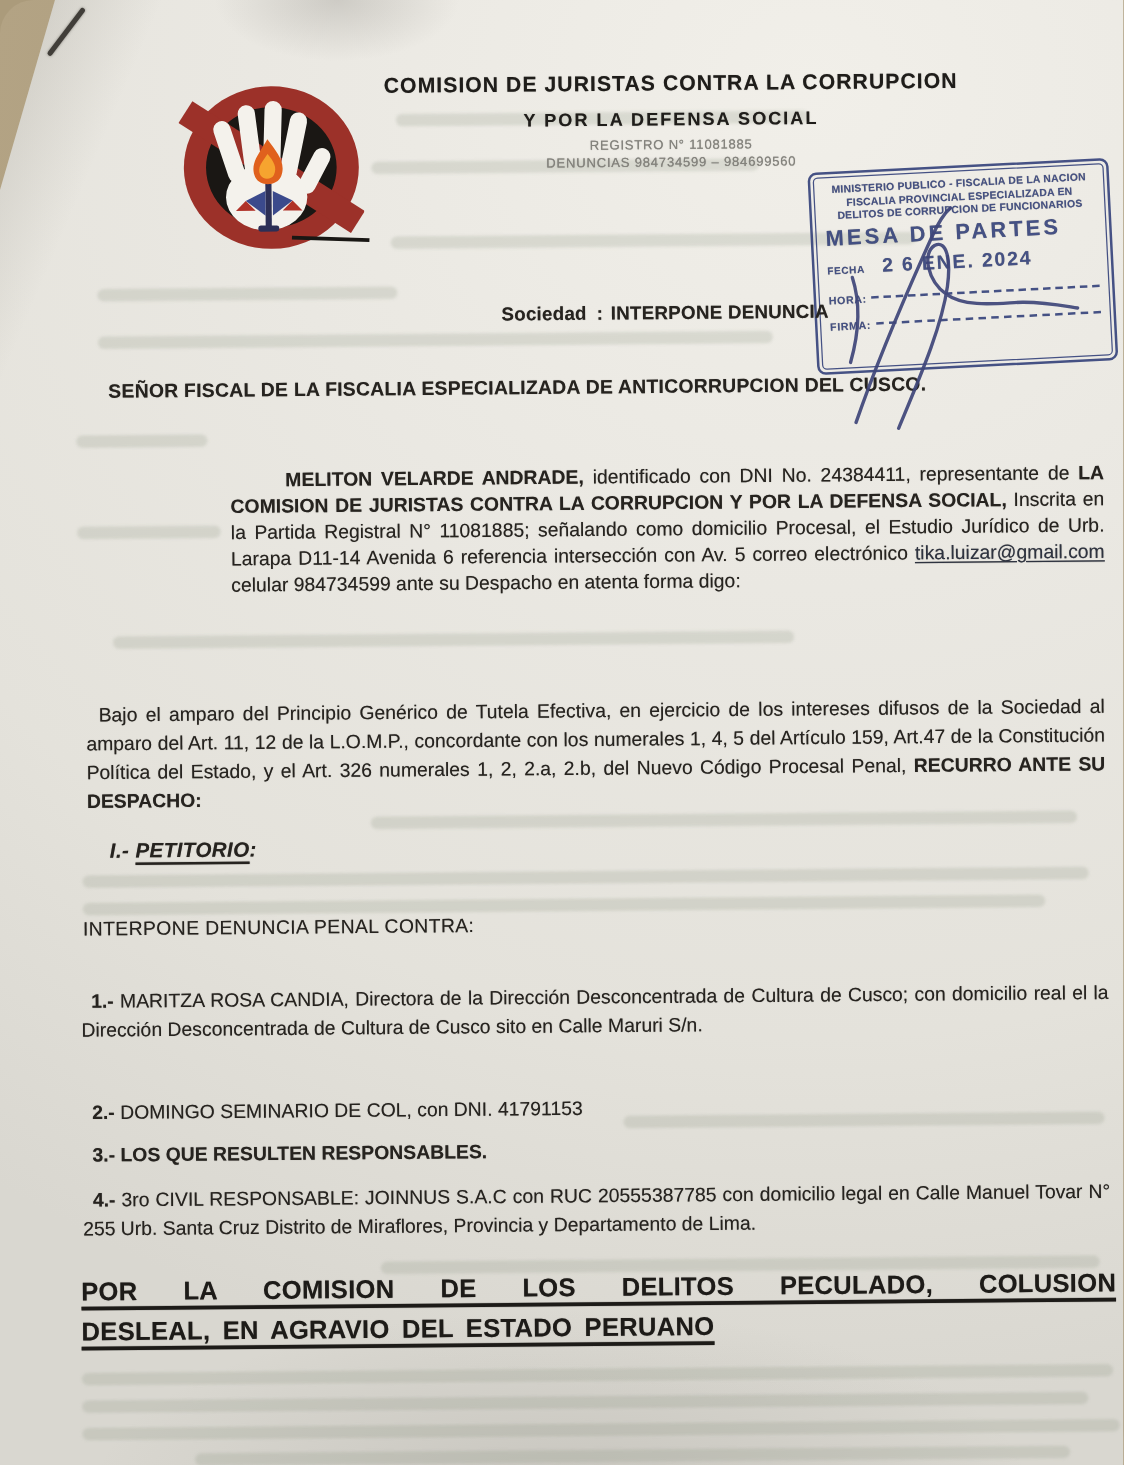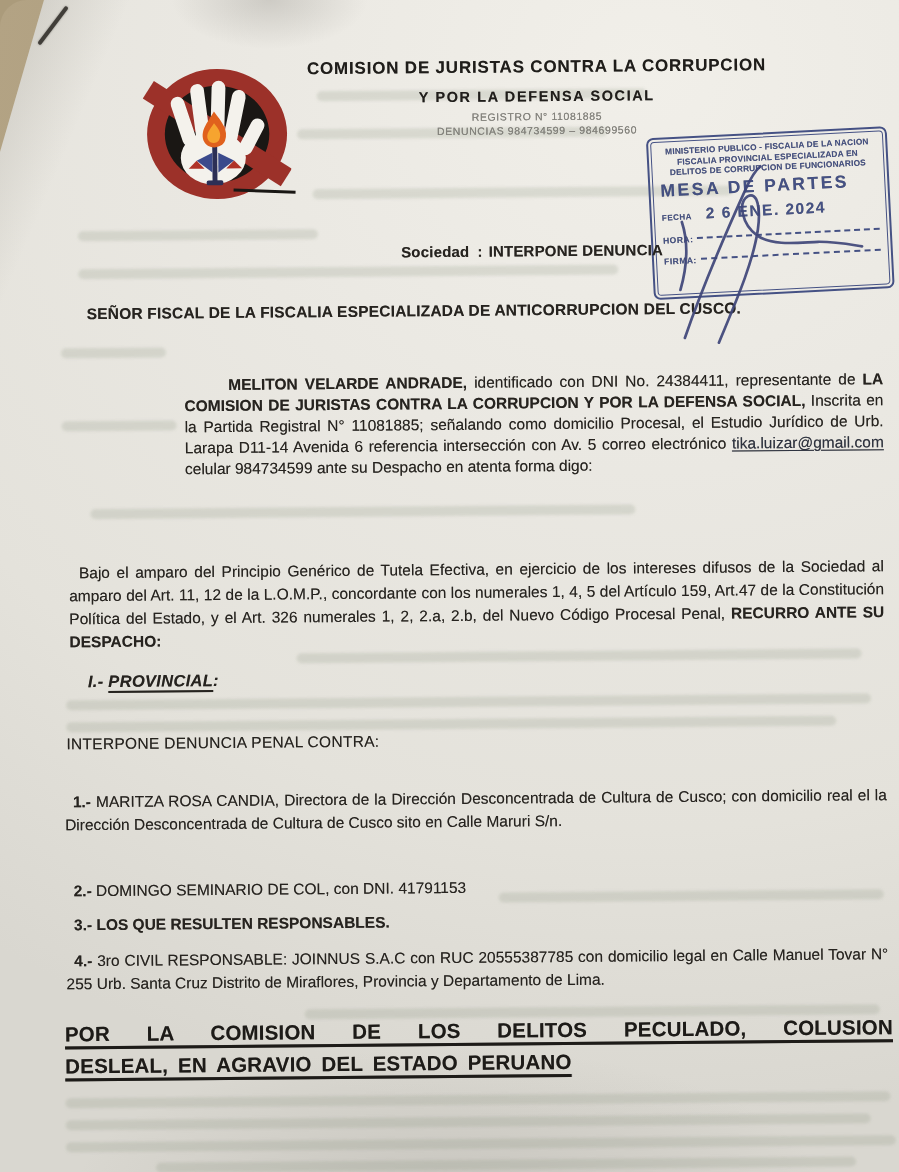--- a/index.html
+++ b/index.html
@@ -165,21 +165,21 @@
     </div>
 
     <div class="addressee">SEÑOR FISCAL DE LA FISCALIA ESPECIALIZADA DE ANTICORRUPCION DEL CUSCO.</div>
 
     <p class="para intro"><span class="b">MELITON VELARDE ANDRADE,</span><span> identificado con DNI No. 24384411, representante de </span><span class="b">LA COMISION DE JURISTAS CONTRA LA CORRUPCION Y POR LA DEFENSA SOCIAL,</span><span> Inscrita en la Partida Registral N° 11081885; señalando como domicilio Procesal, el Estudio Jurídico de Urb. Larapa D11-14 Avenida 6 referencia intersección con Av. 5 correo electrónico </span><span class="email">tika.luizar@gmail.com</span><span> celular 984734599 ante su Despacho en atenta forma digo:</span></p>
 
     <p class="para legal"><span>Bajo el amparo del Principio Genérico de Tutela Efectiva, en ejercicio de  los intereses difusos de la Sociedad al amparo del Art. 11, 12 de la L.O.M.P., concordante con los numerales 1, 4, 5 del Artículo 159, Art.47 de la Constitución Política del Estado, y el Art. 326 numerales 1, 2, 2.a, 2.b, del Nuevo Código Procesal Penal, </span><span class="b">RECURRO ANTE SU DESPACHO:</span></p>
 
     <div class="petitorio-h">
       <span>I.-</span>
-      <span class="u">PROVINCIAL</span><span>:</span>
+      <span class="u">PETITORIO</span><span>:</span>
     </div>
 
     <div class="interpone">INTERPONE DENUNCIA PENAL CONTRA:</div>
 
     <p class="para item item-1"><span class="b">1.-</span> <span>MARITZA ROSA CANDIA, Directora de la Dirección Desconcentrada de Cultura de Cusco; con domicilio real el la Dirección Desconcentrada de Cultura de Cusco sito en Calle Maruri S/n.</span></p>
     <p class="para item item-2"><span class="b">2.-</span> <span>DOMINGO SEMINARIO DE COL, con DNI. 41791153</span></p>
     <p class="para item item-3"><span class="b">3.-</span> <span>LOS QUE RESULTEN RESPONSABLES.</span></p>
     <p class="para item item-4"><span class="b">4.-</span> <span>3ro CIVIL RESPONSABLE: JOINNUS S.A.C con RUC 20555387785 con domicilio legal en Calle Manuel Tovar N° 255 Urb. Santa Cruz Distrito de Miraflores, Provincia y Departamento de Lima.</span></p>
 
     <div class="closing-line closing-1">POR LA COMISION DE LOS DELITOS PECULADO, COLUSION</div>

